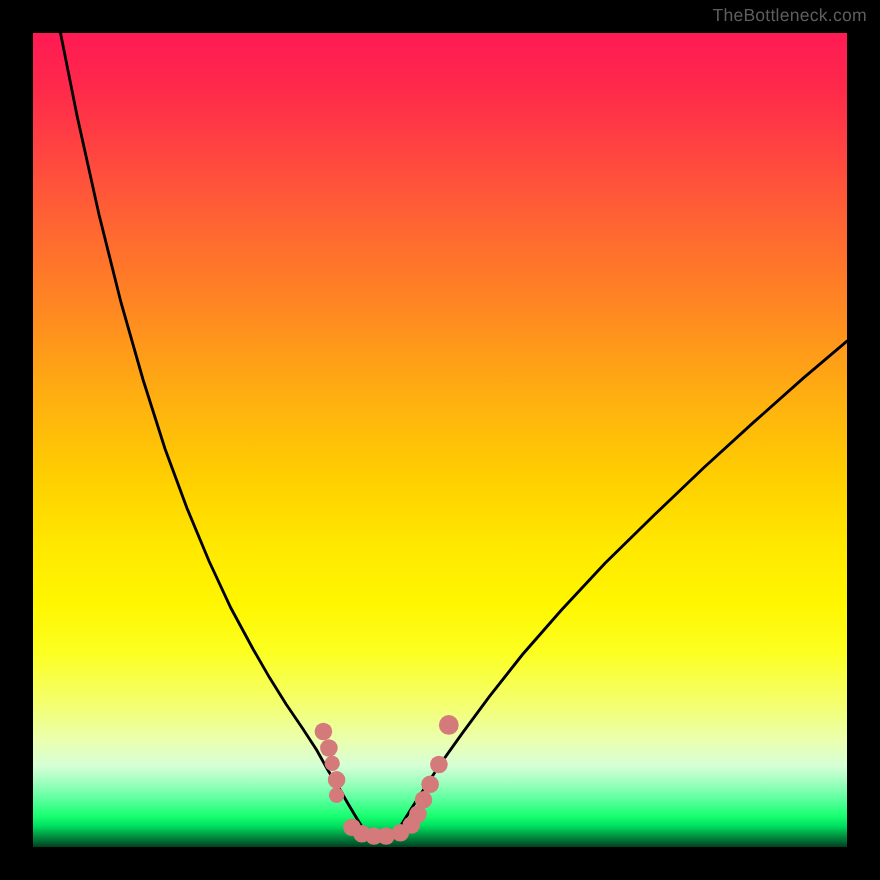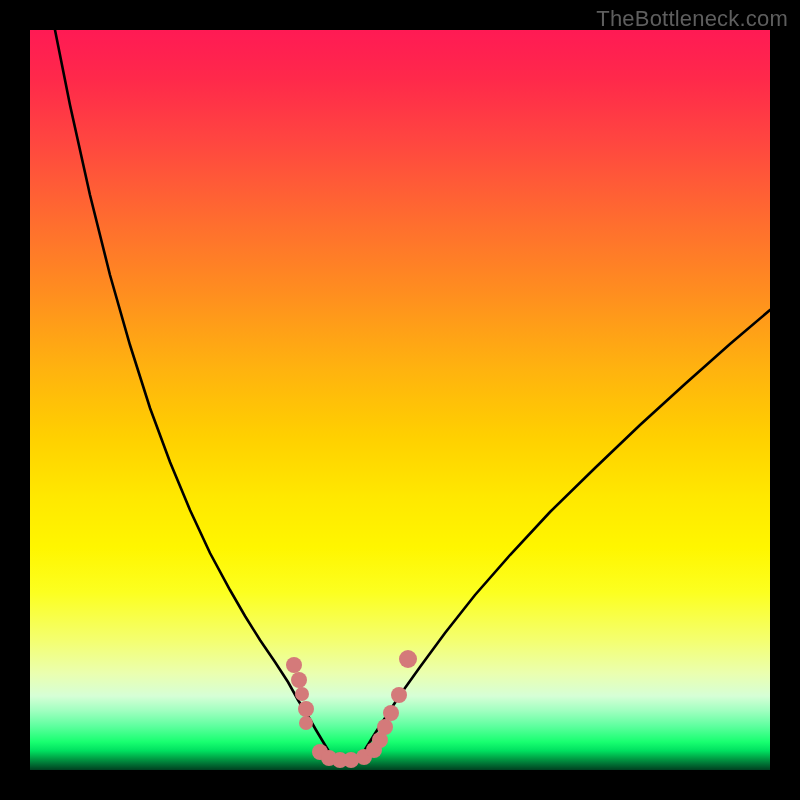--- a/index.html
+++ b/index.html
@@ -55,21 +55,21 @@
   .curves {
     position: absolute;
     left: 0; top: 0;
     width: 740px; height: 740px;
   }
   .watermark {
     position: absolute;
     top: 6px;
     right: 12px;
     color: #5e5e5e;
-    font-size: 22px;
+    font-size: 16px;
     font-weight: 500;
     letter-spacing: 0.2px;
   }
 </style>
 </head>
 <body>
 
 <div class="frame">
   <div class="watermark">TheBottleneck.com</div>
   <div class="plot">

